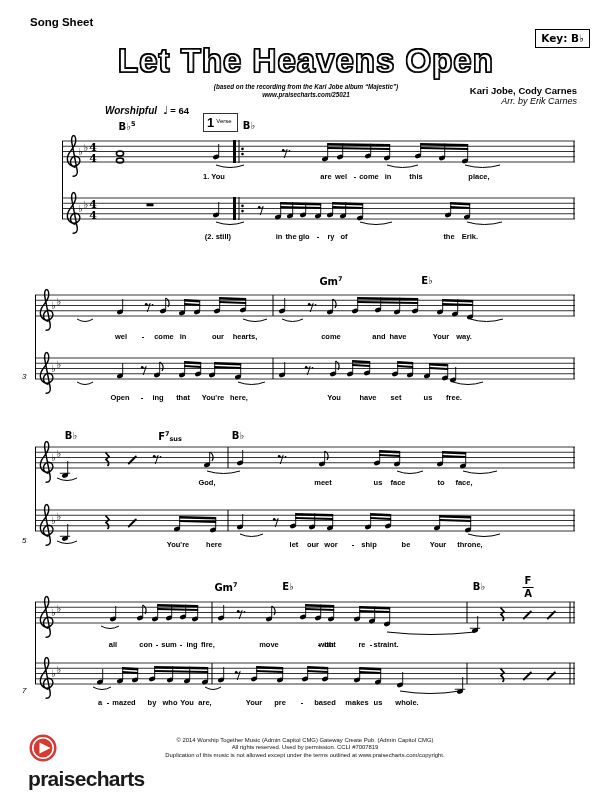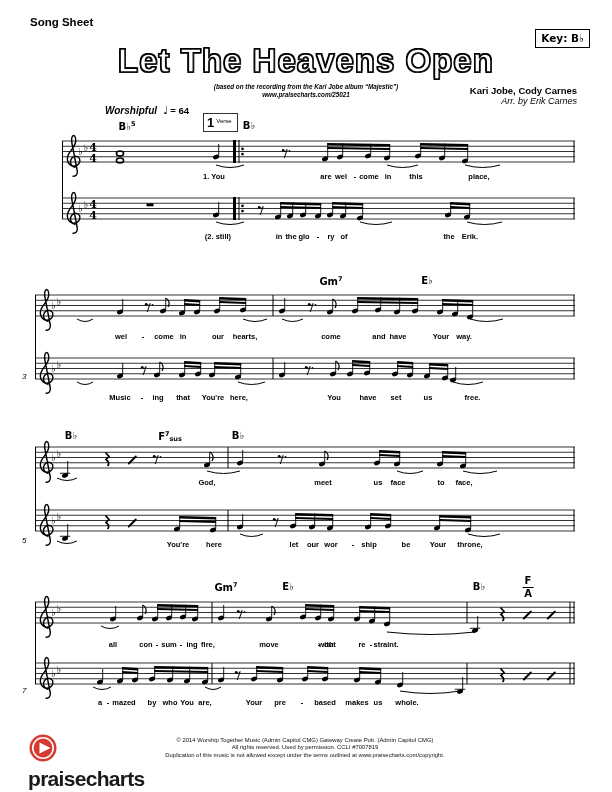--- a/index.html
+++ b/index.html
@@ -571,31 +571,31 @@
       <span class="syl" style="left: 183px;">in</span>
       <span class="syl" style="left: 218px;">our</span>
       <span class="syl" style="left: 245px;">hearts,</span>
       <span class="syl" style="left: 331px;">come</span>
       <span class="syl" style="left: 379px;">and</span>
       <span class="syl" style="left: 398px;">have</span>
       <span class="syl" style="left: 441px;">Your</span>
       <span class="syl" style="left: 464px;">way.</span>
     </div>
   <div class="abs lyrics-row" style="top:393px">
-      <span class="syl" style="left: 120px;">Music</span>
+      <span class="syl" style="left: 120px;">Open</span>
       <span class="syl" style="left: 142px;">-</span>
       <span class="syl" style="left: 158px;">ing</span>
       <span class="syl" style="left: 183px;">that</span>
       <span class="syl" style="left: 213px;">You're</span>
       <span class="syl" style="left: 239px;">here,</span>
       <span class="syl" style="left: 334px;">You</span>
       <span class="syl" style="left: 368px;">have</span>
       <span class="syl" style="left: 396px;">set</span>
       <span class="syl" style="left: 428px;">us</span>
-      <span class="syl" style="left: 454px; padding-left: 37px;">free.</span>
+      <span class="syl" style="left: 454px;">free.</span>
     </div>
   <div class="abs lyrics-row" style="top:478px">
       <span class="syl" style="left: 207px;">God,</span>
       <span class="syl" style="left: 323px;">meet</span>
       <span class="syl" style="left: 378px;">us</span>
       <span class="syl" style="left: 398px;">face</span>
       <span class="syl" style="left: 441px;">to</span>
       <span class="syl" style="left: 464px;">face,</span>
     </div>
   <div class="abs lyrics-row" style="top:540px">

